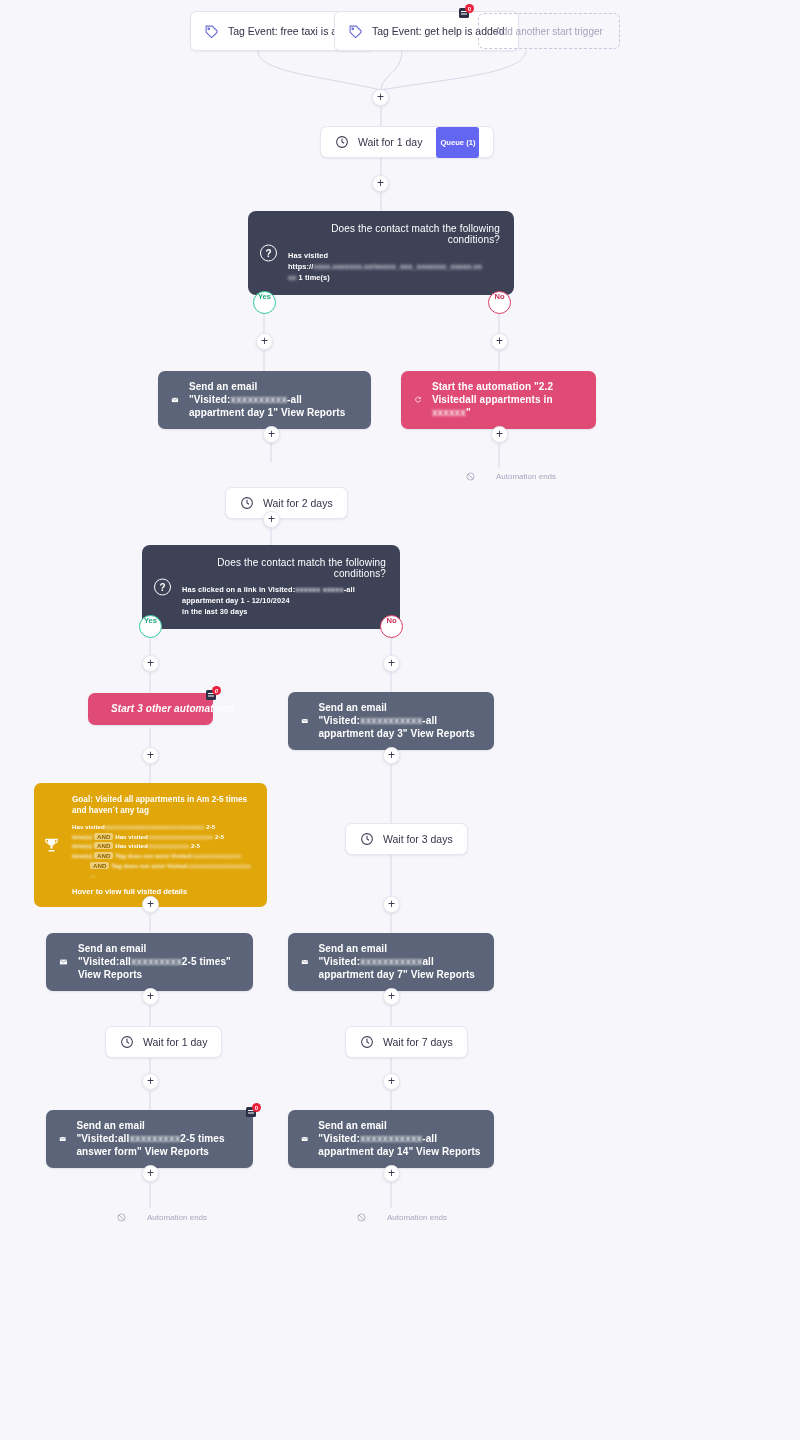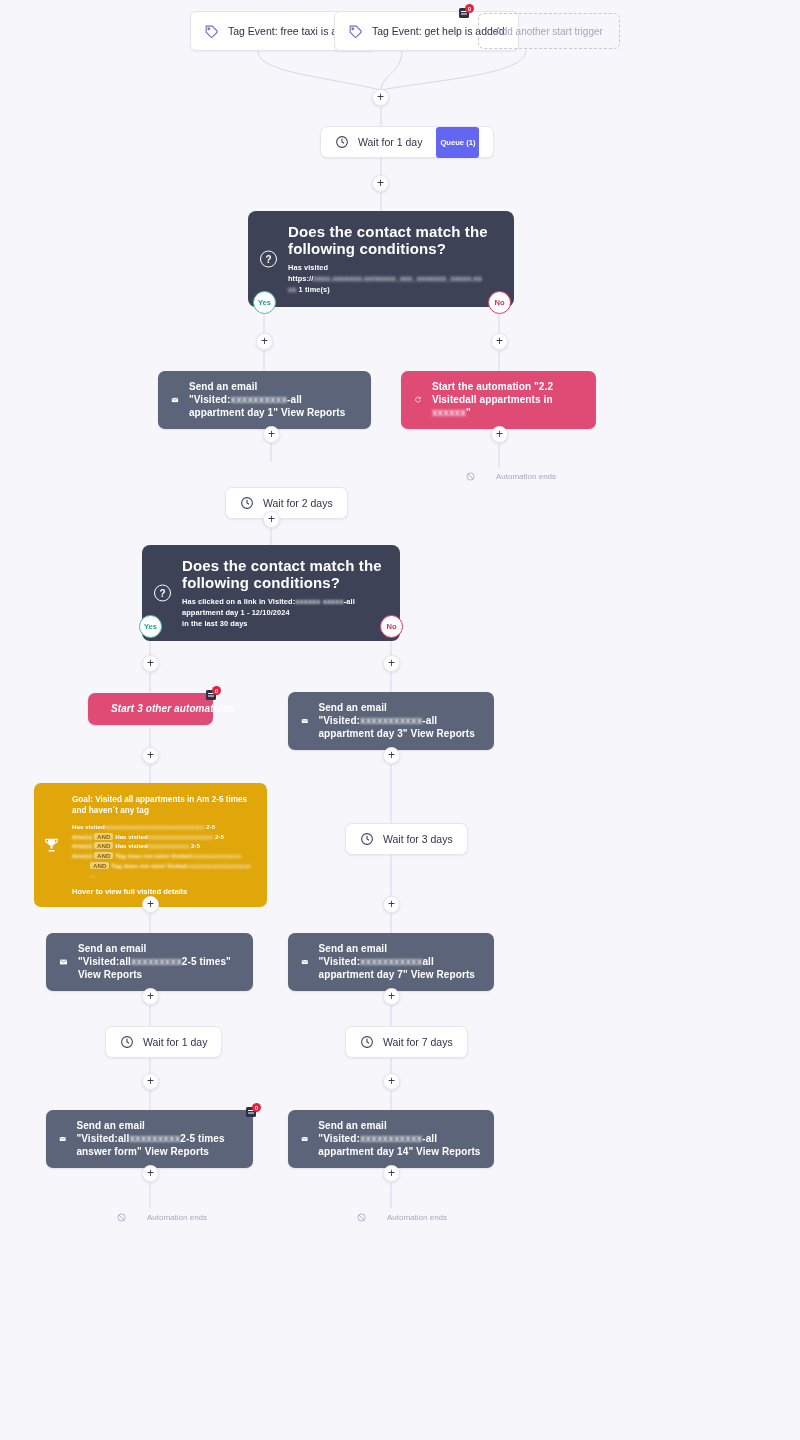--- a/index.html
+++ b/index.html
@@ -39,21 +39,21 @@
     background:#fff; border:1px solid #e7e6f0; border-radius:7px;
     box-shadow:0 1px 2px rgba(38,35,70,.07);
     display:flex; align-items:center; gap:9px; padding:0 14px; height:32px;
     font-size:10.5px; color:#34344a; white-space:nowrap;
   }
   .card-dark  { background:#5b6478; color:#ffffff; font-weight:bold; box-shadow:0 1px 2px rgba(38,35,70,.10); }
   .card-pink  { background:#e04b76; color:#ffffff; font-weight:bold; box-shadow:0 1px 2px rgba(38,35,70,.10); }
   .card-cond  { background:#3d4257; color:#ffffff; border-radius:8px; padding:12px 14px 12px 40px; position:relative; }
   .card-goal  { background:#e0a60a; color:#ffffff; border-radius:7px; padding:11px 12px 11px 38px; position:relative; }
 
-  .cond-title { font-size:15px; font-weight:bold; margin-bottom:5px; letter-spacing:.15px; }
+  .cond-title { font-size:10px; font-weight:normal; margin-bottom:5px; letter-spacing:.15px;text-align:right; }
   .cond-body  { font-size:7.4px; font-weight:bold; line-height:1.5; letter-spacing:.1px; }
   .blur-txt   { filter:blur(1.6px); opacity:.82; }
   .blur-soft  { filter:blur(1.1px); opacity:.9; }
 
   .qmark {
     position:absolute; left:12px; top:50%; transform:translateY(-50%);
     width:17px; height:17px; border-radius:50%;
     border:1.5px solid #ffffff; color:#fff;
     font-size:10px; font-weight:bold; display:flex; align-items:center; justify-content:center;
   }
@@ -72,21 +72,21 @@
     background:#ffffff; border:1px solid #e7e6f0;
     box-shadow:0 1px 3px rgba(38,35,70,.13);
     display:flex; align-items:center; justify-content:center;
     font-size:12px; color:#3a3a52; line-height:1; font-weight:400;
   }
   .plus::before { content:"+"; display:block; margin-top:-1px; }
 
   
   .branch {
     position:absolute; width:23px; height:23px; border-radius:50%;
-    background:#fff; display:flex; align-items:center; justify-content:center;
+    background:#fff; display:flex; align-items:flex-start; justify-content:center;
     font-size:7.6px; font-weight:bold;
   }
   .branch-yes { border:1.5px solid #2ecc9b; color:#23a77e; }
   .branch-no  { border:1.5px solid #dd3b63; color:#d1325a; }
 
   
   .ends {
     position:absolute; display:flex; align-items:flex-end; gap:21px;
     font-size:8px; color:#a9a6bd; white-space:nowrap;
   }

